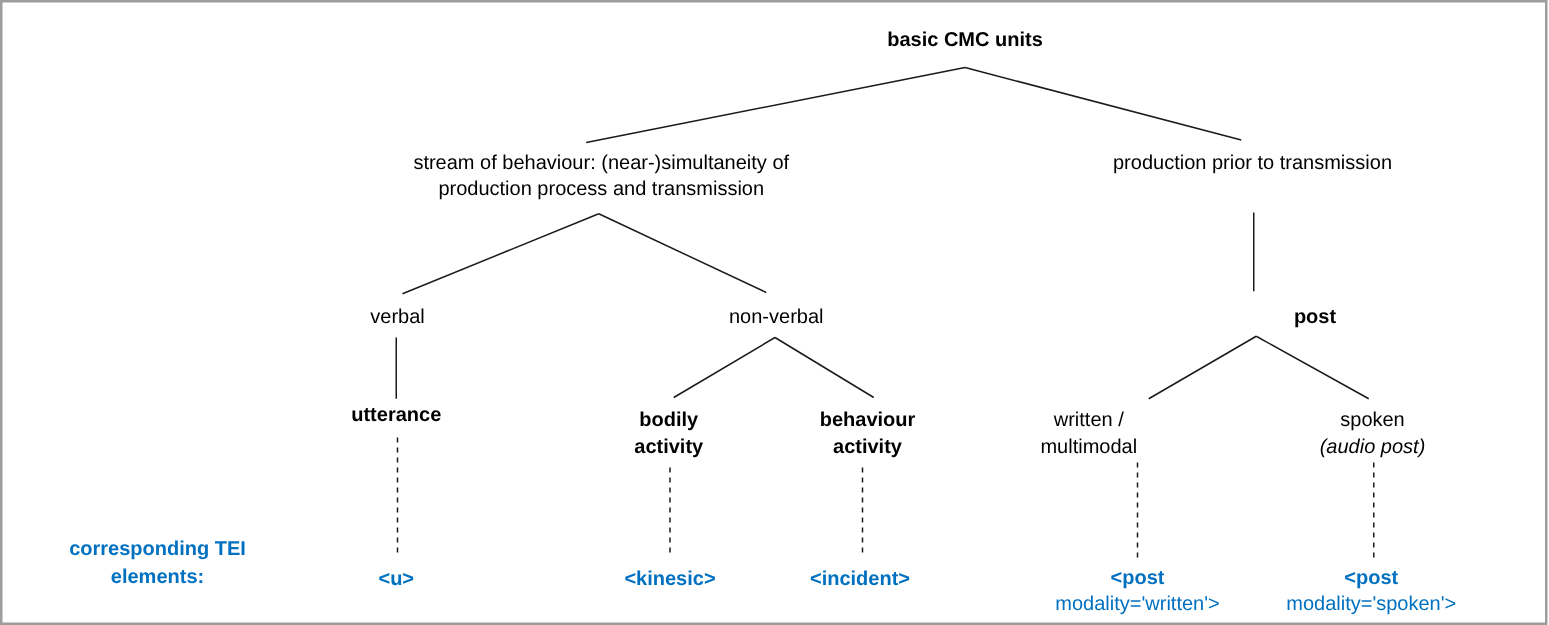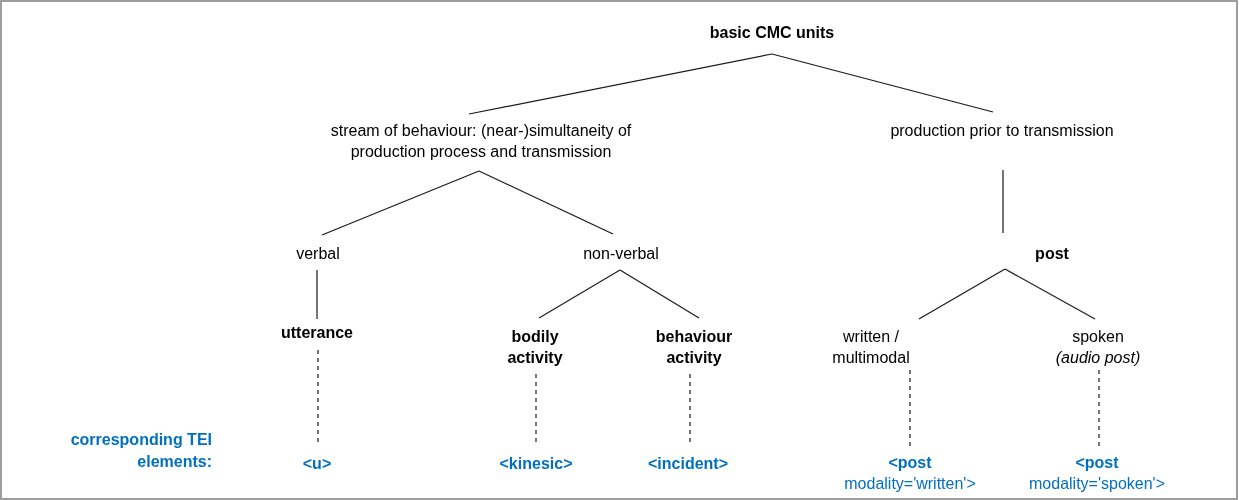--- a/index.html
+++ b/index.html
@@ -39,21 +39,21 @@
     font-weight: bold;
   }
   .tei-attr {
     font-weight: normal;
   }
   .tei-caption {
     position: absolute;
     left: 38px;
     top: 427px;
     width: 172px;
-    text-align: right;
+    text-align: center;
     font-size: 16px;
     line-height: 22px;
     color: #0070C0;
     font-weight: bold;
     white-space: nowrap;
   }
 </style>
 </head>
 <body>
 

